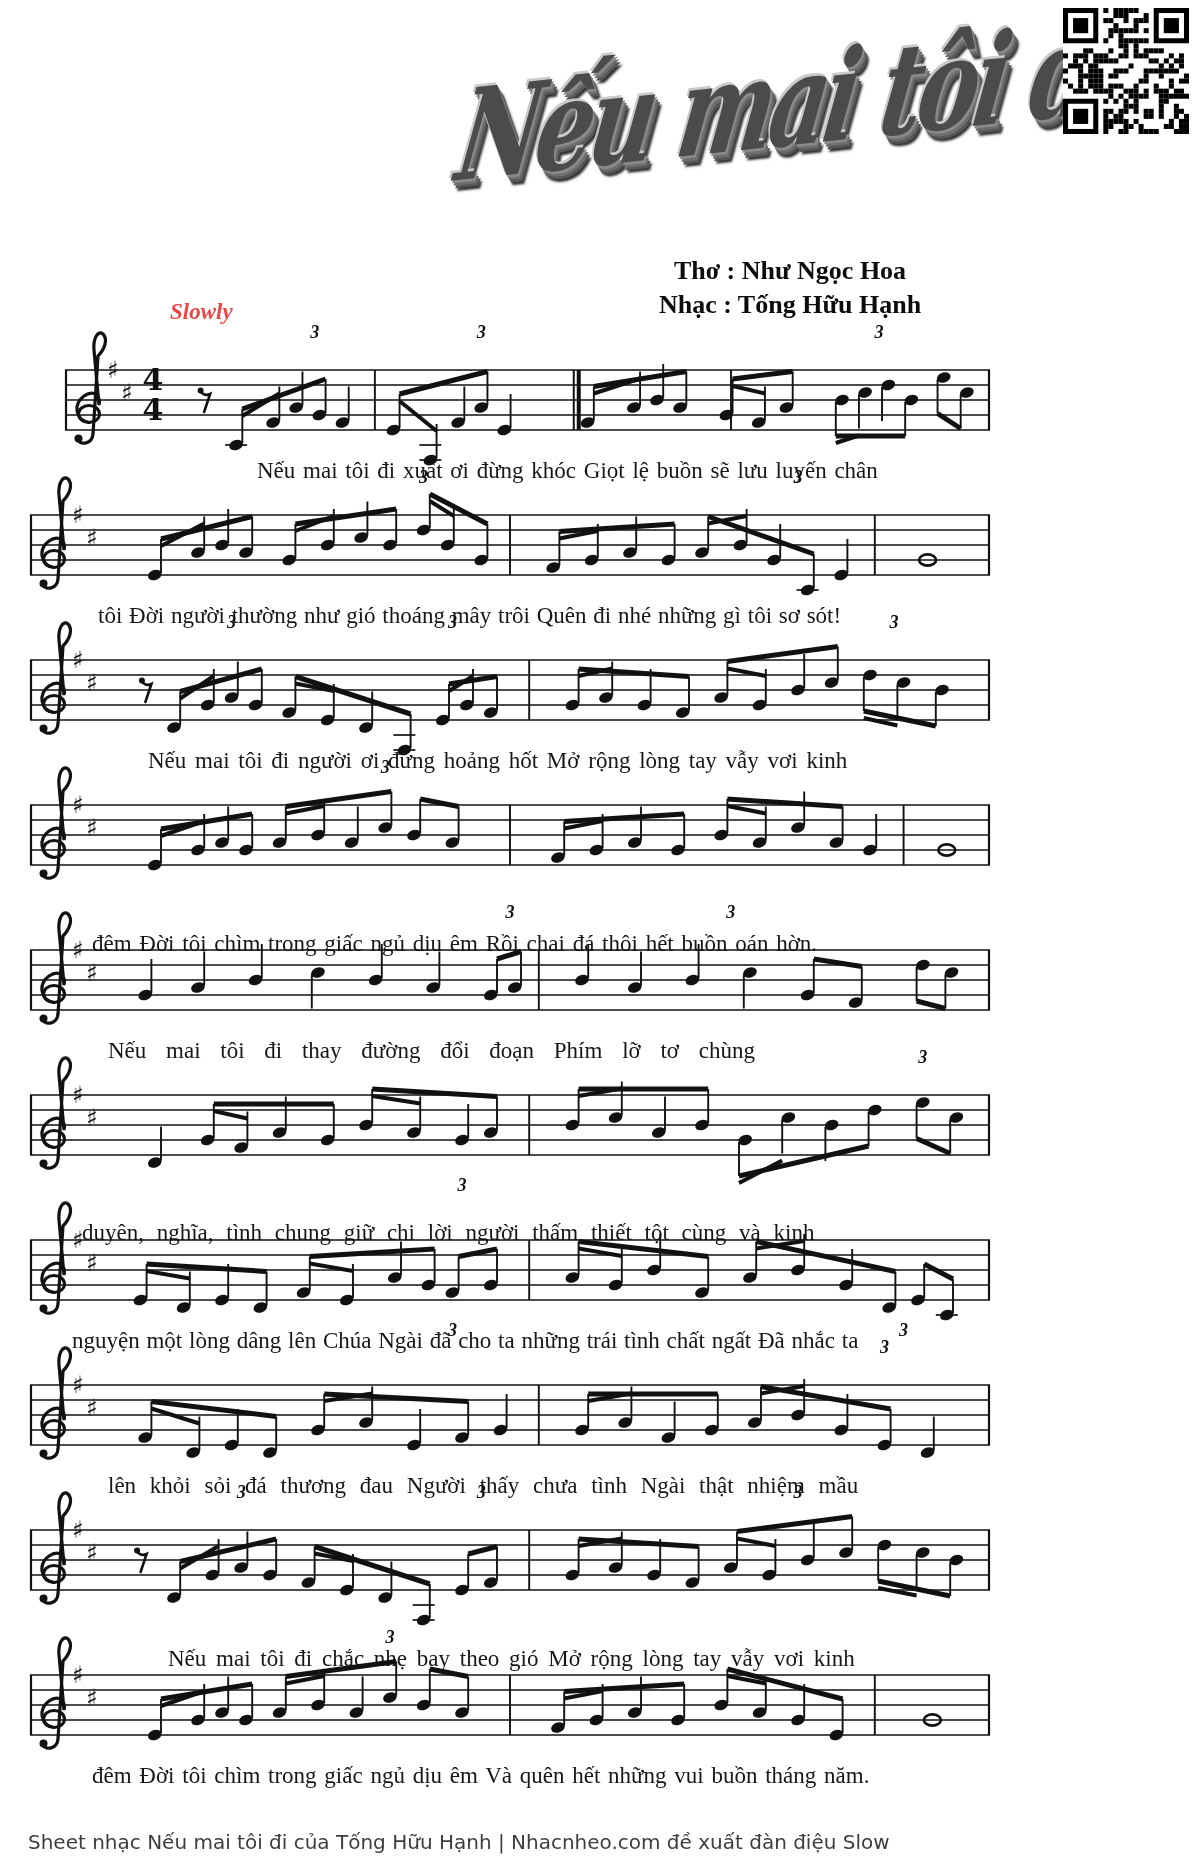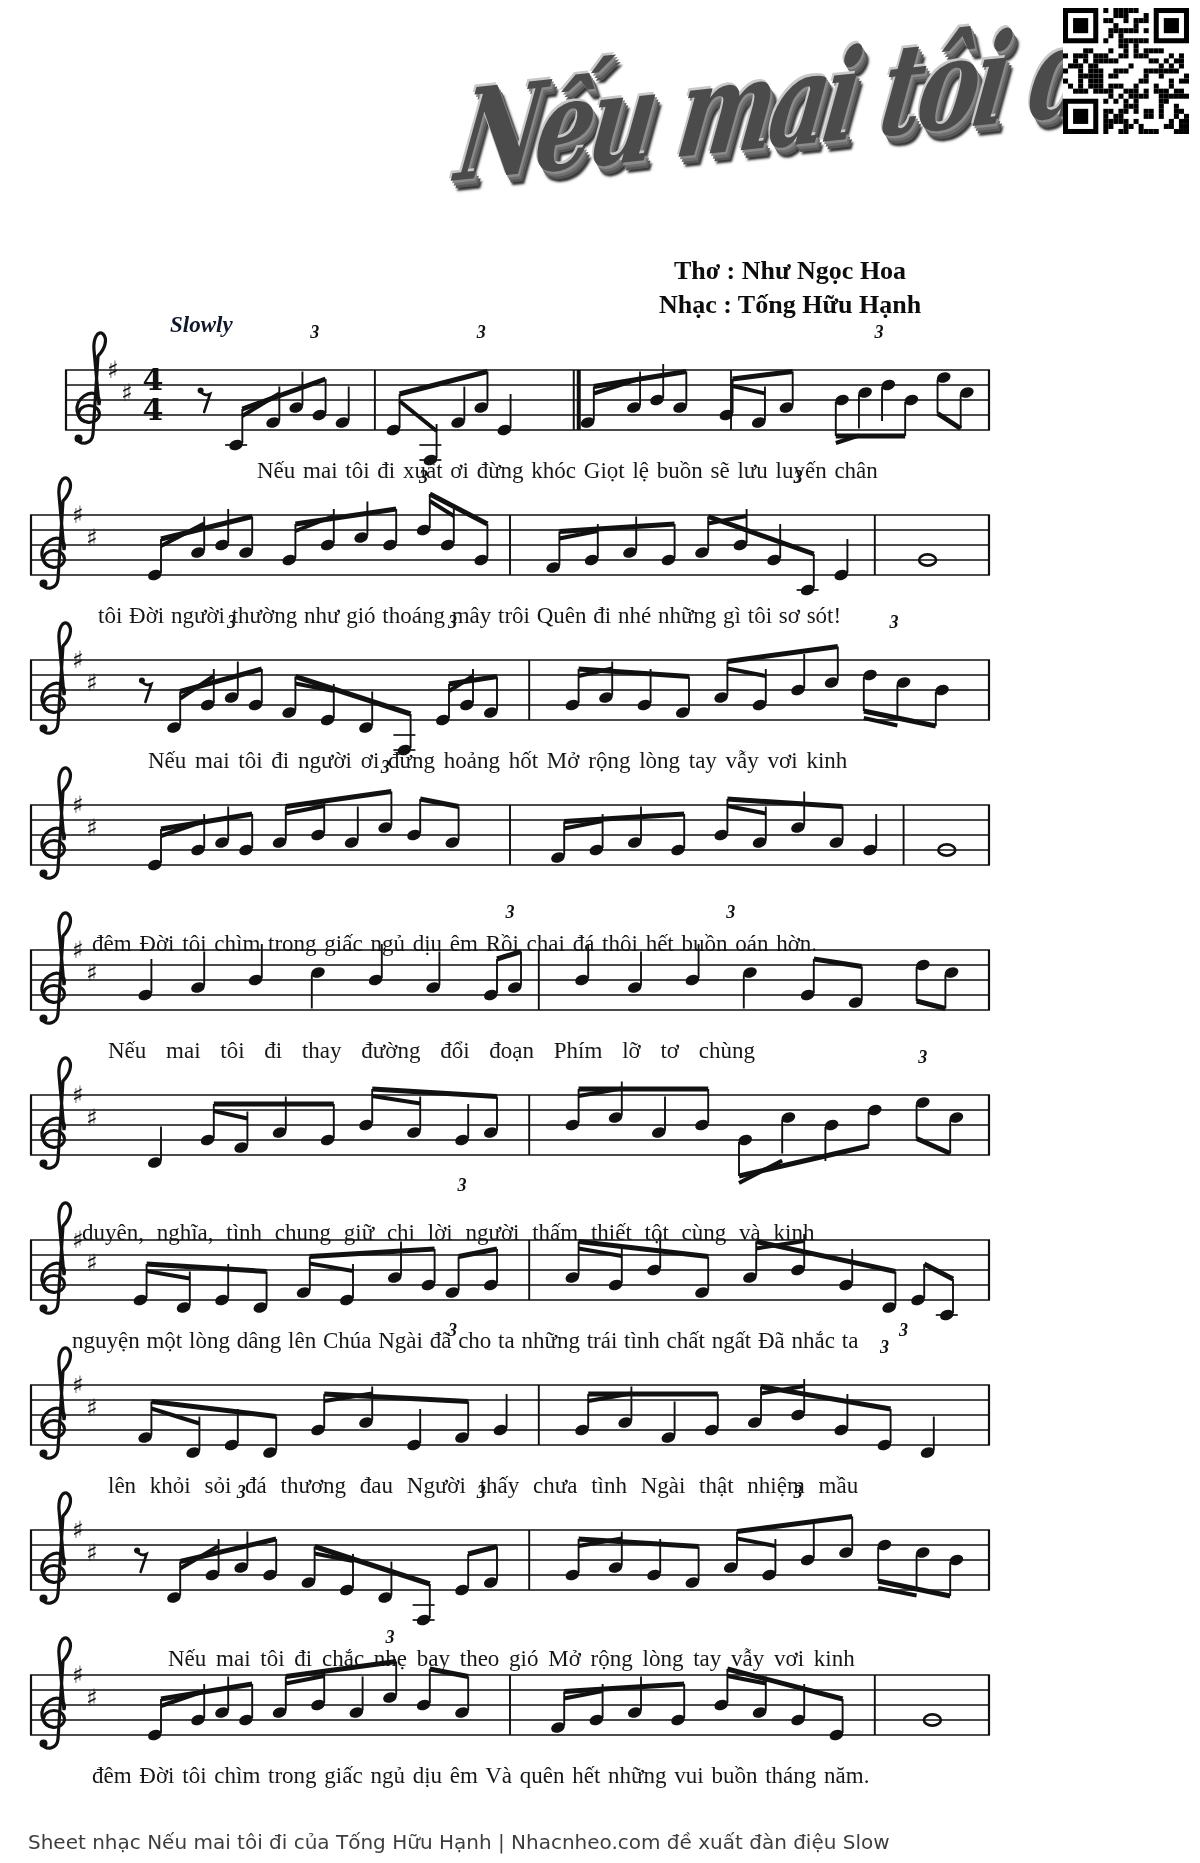--- a/index.html
+++ b/index.html
@@ -34,23 +34,23 @@
   #qr{ position:absolute; left:1063px; top:8px; width:126px; height:126px; }
   
   .credit{
     position:absolute; left:560px; width:460px; text-align:center;
     font-family:"Liberation Serif", serif; font-weight:bold; font-size:26px;
     color:#0c0c0c; white-space:nowrap;
   }
   #credit-poem{ top:256px; }
   #credit-music{ top:290px; }
   #tempo{
-    position:absolute; left:170px; top:312px;
+    position:absolute; left:170px; top:299px;
     font-family:"Liberation Serif", serif; font-style:italic; font-weight:bold;
-    font-size:23px; color:#0f172a;
+    font-size:23px; color:#ef4444;
   }
   
   .lyric-line{
     position:absolute; height:34px; white-space:nowrap;
     font-family:"Liberation Serif", serif; font-size:23px; color:#161616;
   }
   
   #footer{
     position:absolute; left:28px; top:1830px; width:1150px;
     font-family:"DejaVu Sans", sans-serif; font-size:20px; color:#3d3d3d;

